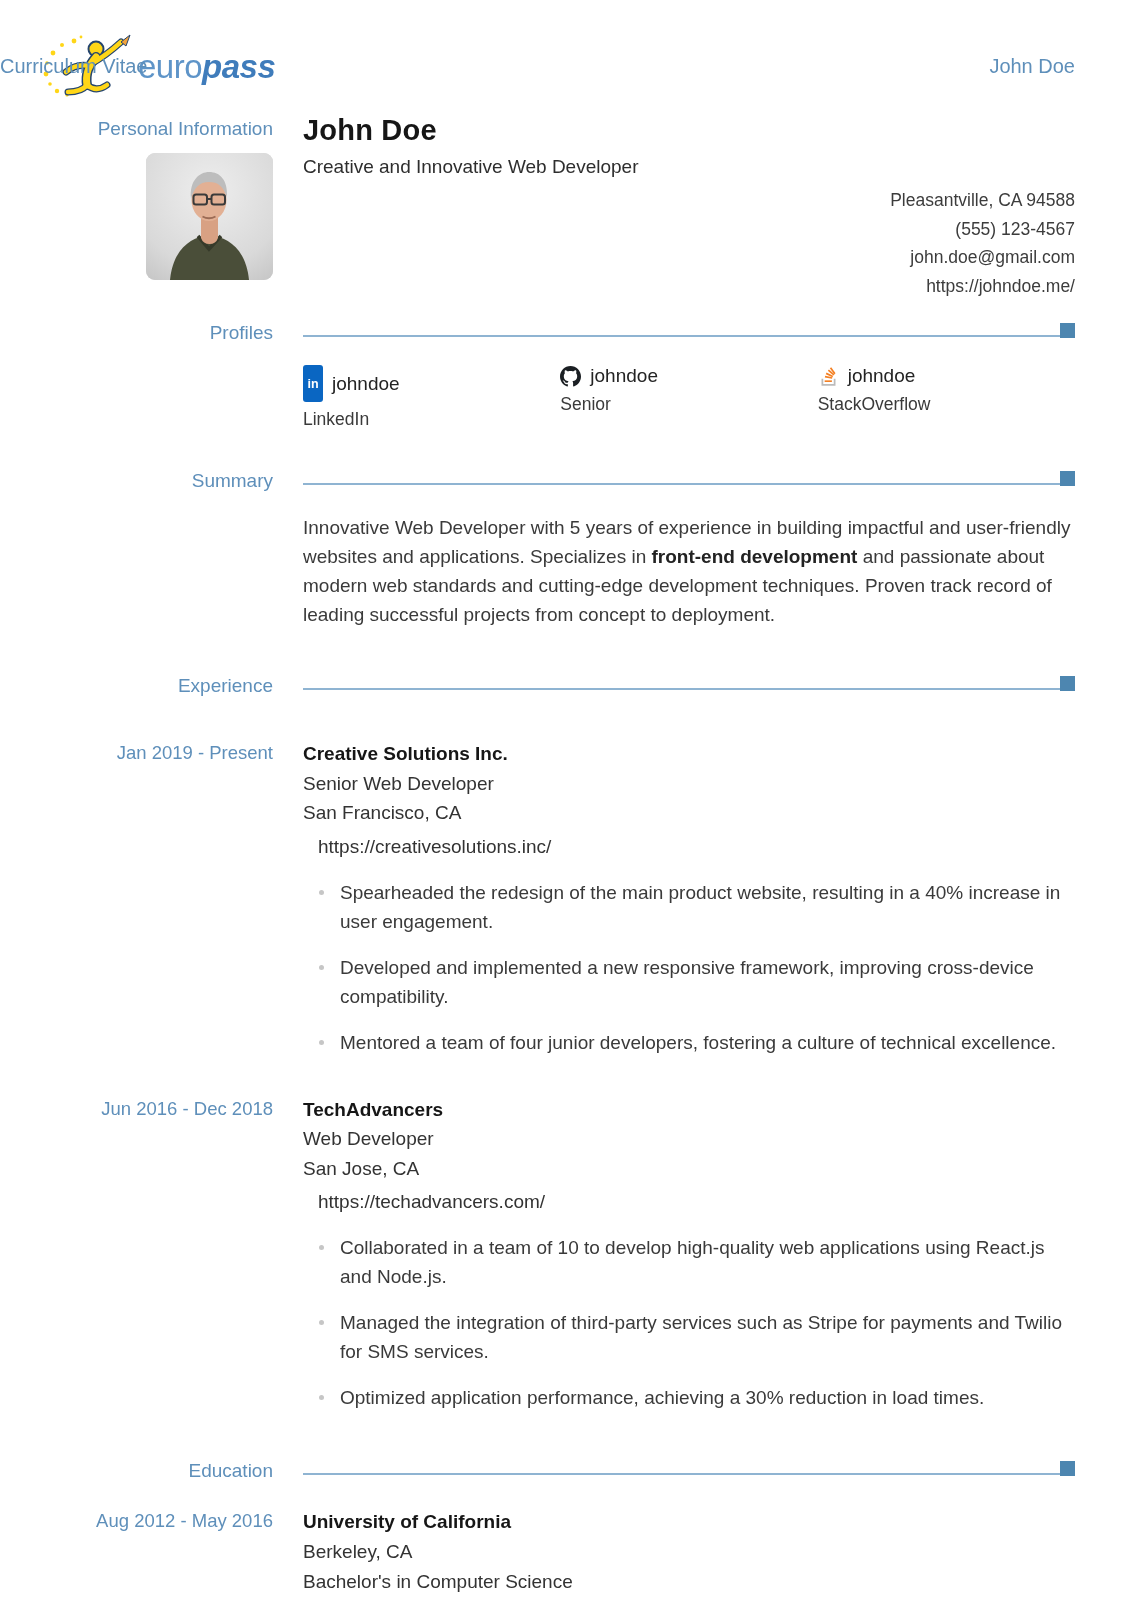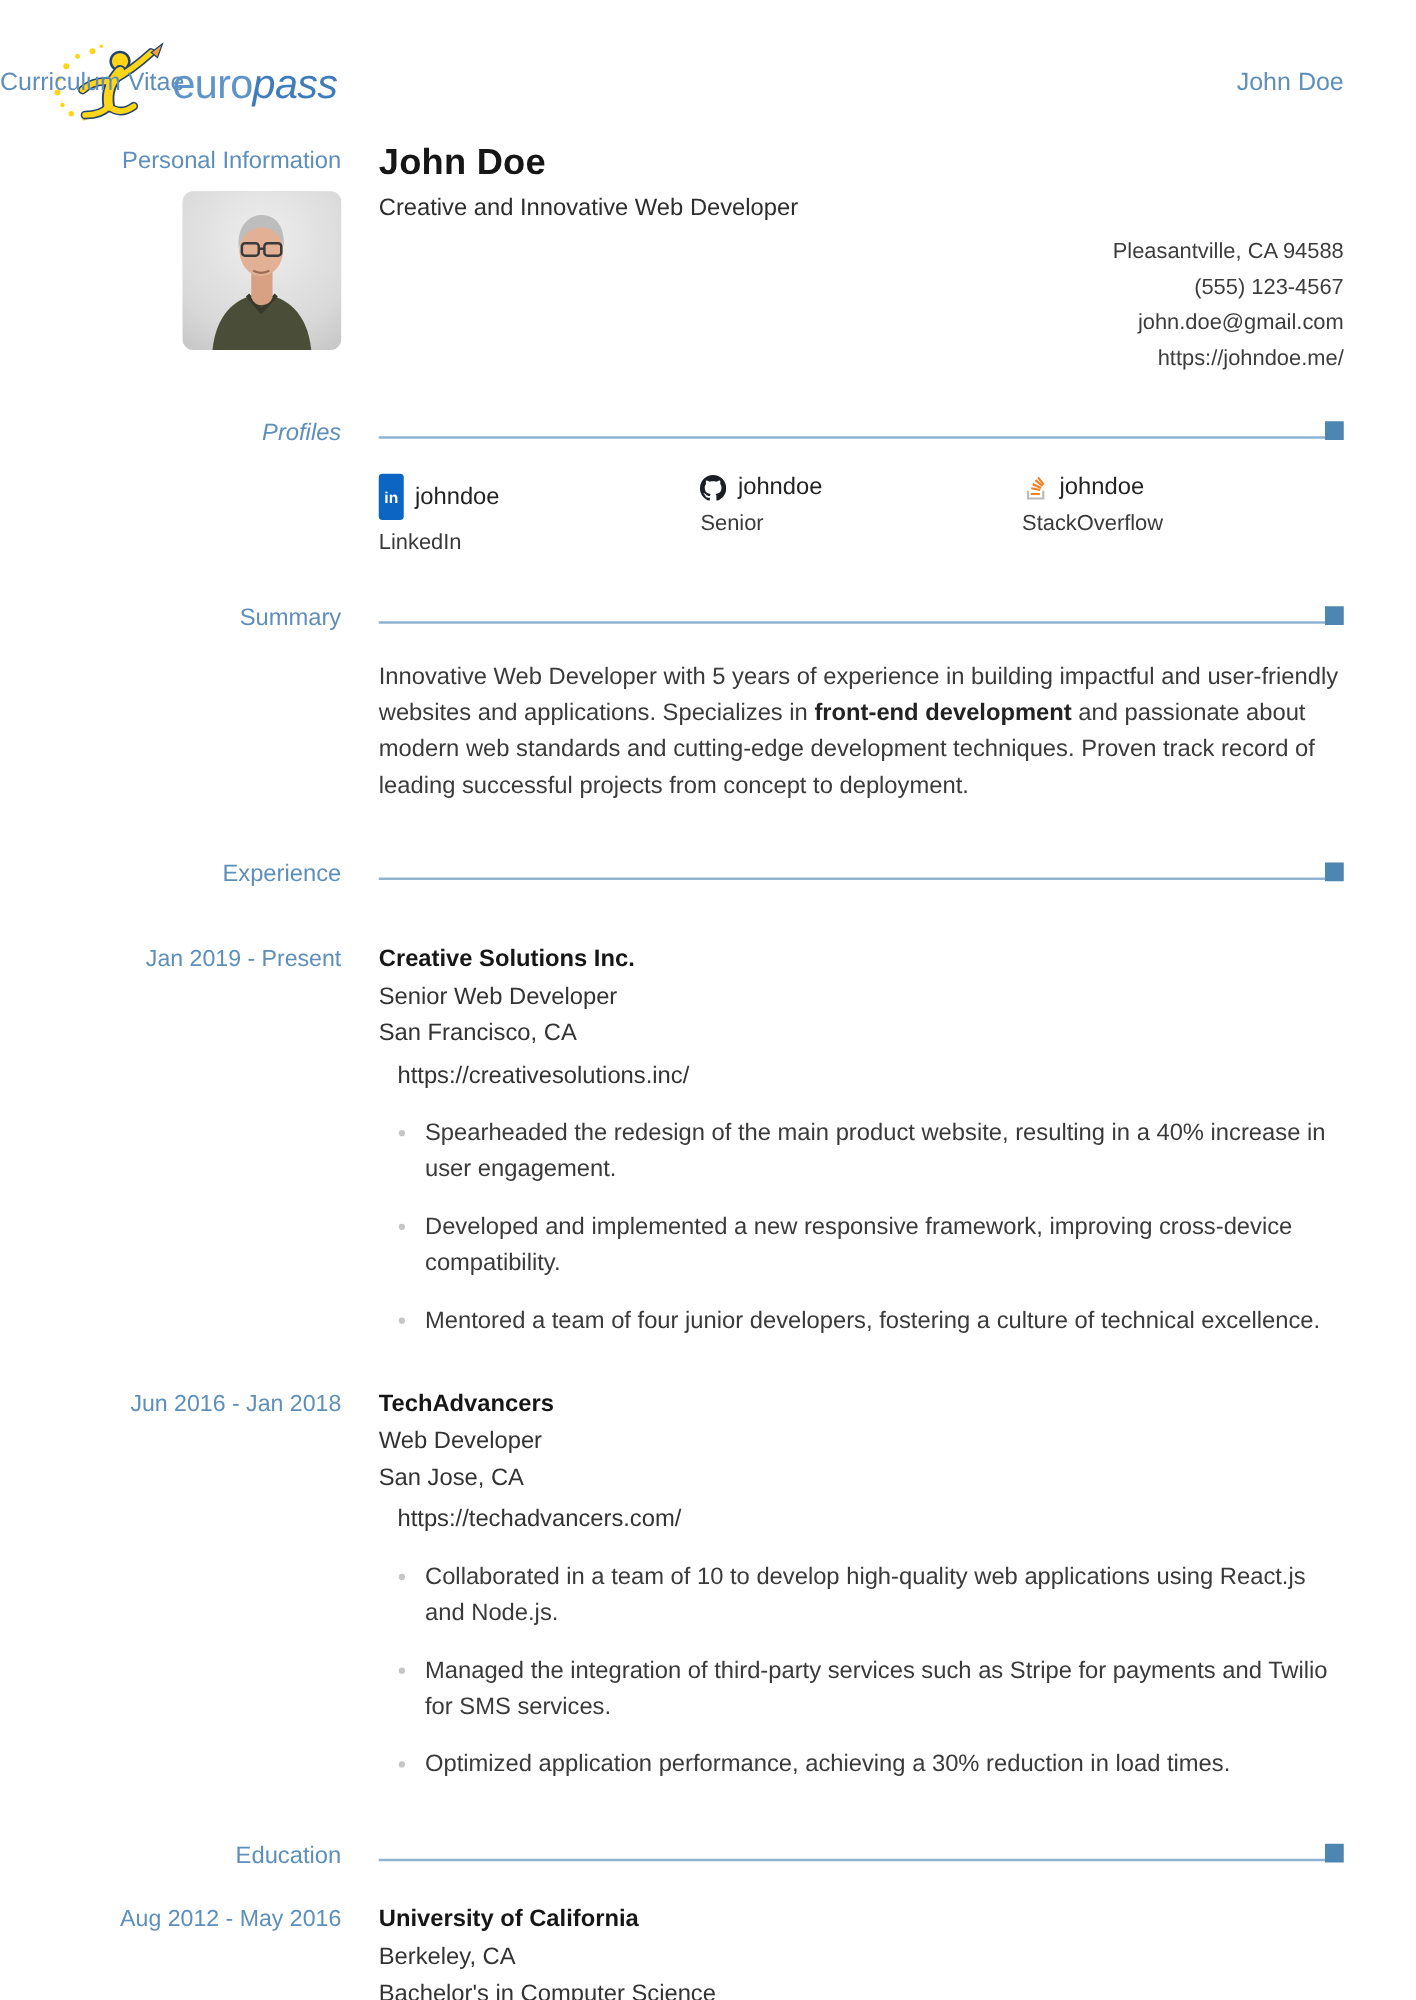--- a/index.html
+++ b/index.html
@@ -26,21 +26,21 @@
   }
   .topbar{
     position:relative;
     padding:36px 58px 0 40px;
     height:96px;
     display:flex;align-items:center;
   }
   .logo{display:flex;align-items:center;gap:2px;}
   .logo-text{font-size:33px;letter-spacing:-0.5px;line-height:1;}
   .logo-euro{color:var(--logo-blue);font-weight:400;text-align:center;}
-  .logo-pass{color:var(--logo-blue-bold);font-weight:400;font-style:italic;}
+  .logo-pass{color:var(--logo-blue-bold);font-weight:700;font-style:italic;}
   .doc-title{
     position:absolute;left:0;right:0;text-align:left;
     color:var(--accent);font-size:20px;pointer-events:none;
   }
   .doc-name{margin-left:auto;color:var(--accent);font-size:20px;}
 
   .row{
     display:grid;
     grid-template-columns:273px 772px;
     column-gap:30px;
@@ -63,21 +63,21 @@
     width:127px;height:127px;border-radius:9px;overflow:hidden;
     margin:13px 0 0 auto;background:#d9d9d9;
   }
   .photo svg{display:block;width:127px;height:127px;}
   .person-name{font-size:29px;font-weight:700;color:var(--heading);letter-spacing:0.2px;margin-top:-4px;}
   .person-title{font-size:19px;color:#2e2e2e;margin-top:9px;}
   .contacts{padding-left:13px;margin-top:8px;text-align:right;}
   .contacts .c-line{font-size:17.5px;line-height:28.5px;color:var(--muted);}
 
   
-  .profiles-sec{margin-top:36px;font-style:italic;}
+  .profiles-sec{margin-top:22px;}
   .profiles-grid{
     display:grid;grid-template-columns:1fr 1fr 1fr;
     margin-top:21px;
   }
   .p-top{display:flex;align-items:center;gap:9px;font-size:19px;color:#232323;}
   .p-net{font-size:17.5px;color:#3a3a3a;margin-top:7px;}
   .icon-badge{
     width:20px;height:37px;border-radius:3px;background:var(--linkedin);
     color:#fff;font-size:12.5px;font-weight:700;
     display:flex;align-items:center;justify-content:center;flex:0 0 auto;
@@ -282,21 +282,21 @@
     <ul class="bullets">
       <li>Spearheaded the redesign of the main product website, resulting in a 40% increase in user engagement.</li>
       <li>Developed and implemented a new responsive framework, improving cross-device compatibility.</li>
       <li>Mentored a team of four junior developers, fostering a culture of technical excellence.</li>
     </ul>
   </div>
 </section>
 
 <section class="row job job2">
   <div class="cell-left">
-      <div class="date-label">Jun 2016 - Jan 2018</div>
+      <div class="date-label">Jun 2016 - Dec 2018</div>
     </div>
   <div class="cell-right">
     <div class="j-company">TechAdvancers</div>
     <div class="j-line">Web Developer</div>
     <div class="j-line">San Jose, CA</div>
     <div class="j-url">https://techadvancers.com/</div>
     <ul class="bullets">
       <li>Collaborated in a team of 10 to develop high-quality web applications using React.js and Node.js.</li>
       <li>Managed the integration of third-party services such as Stripe for payments and Twilio for SMS services.</li>
       <li>Optimized application performance, achieving a 30% reduction in load times.</li>

